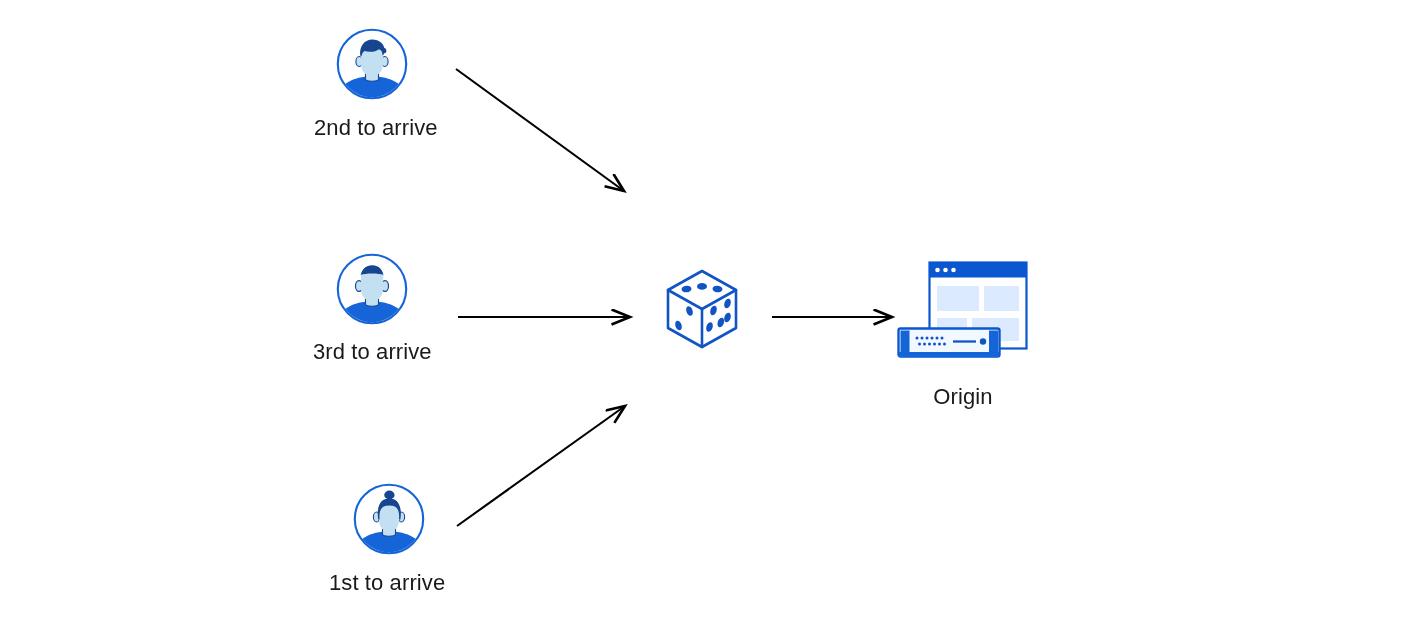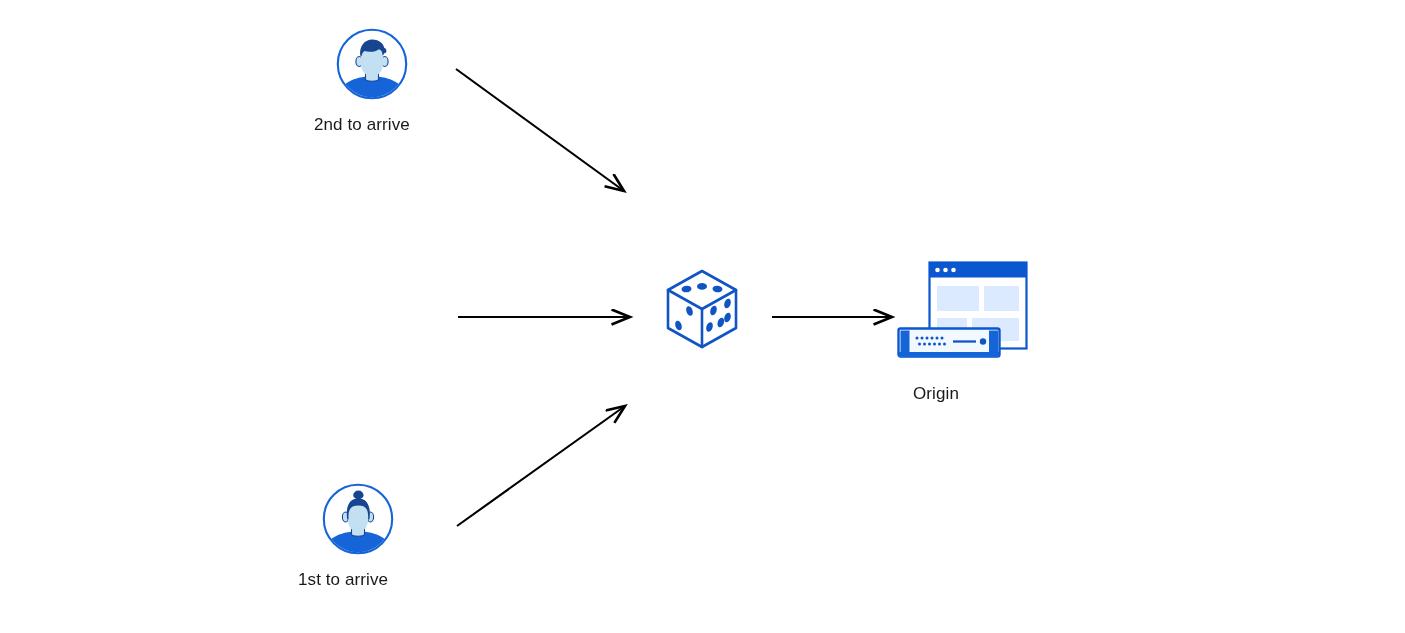--- a/index.html
+++ b/index.html
@@ -15,23 +15,23 @@
     width: 1405px;
     height: 633px;
     background: #ffffff;
     overflow: hidden;
   }
   .node {
     position: absolute;
   }
   .node-label {
     position: absolute;
-    text-align: left;
+    text-align: center;
     font-family: "Liberation Sans", sans-serif;
-    font-size: 17px;
+    font-size: 22px;
     color: #1a1a1a;
     white-space: nowrap;
     letter-spacing: 0.1px;
   }
   .arrow-layer {
     position: absolute;
     left: 0;
     top: 0;
     width: 1405px;
     height: 633px;
@@ -79,22 +79,42 @@
 
         <path d="M25 24 C25 17.5 30 14 36 14 C42 14 47 17.5 47 24 L47 36 C47 43.5 42.2 48 36 48 C29.8 48 25 43.5 25 36 Z" fill="#c3e0f2"></path>
 
         <path d="M24.2 27.5 C23.2 18 28.6 11.4 36.3 11.4 C43.2 11.4 48.6 15.6 48.6 22.4 C48.6 25.2 47.6 26.8 46.6 27.6 C46.4 24.2 45.6 22.2 43.2 21.2 C40.0 23.6 33.6 24.6 28.4 23.0 C27.0 24.2 25.8 25.6 25.6 28.2 Z" fill="#17458f"></path>
         <path d="M46.0 20.0 C48.6 19.0 50.4 20.6 50.4 22.8 C50.4 24.0 49.8 25.2 48.6 25.6 Z" fill="#17458f"></path>
       </g>
     </svg>
     <div class="node-label" style="left:-22px; top:87px; width:116px;">2nd to arrive</div>
   </div>
 
-
-  <div class="node" style="left:322px; top:483px; width:72px; height:72px;">
+  <div class="node" style="left:336px; top:253px; width:72px; height:72px;">
+    <svg class="icon-svg" width="72" height="72" viewBox="0 0 72 72">
+      <defs>
+          <clipPath id="clipB">
+            <circle cx="36" cy="36" r="33.2"></circle>
+          </clipPath>
+        </defs>
+      <circle cx="36" cy="36" r="34.2" fill="#ffffff" stroke="#1565d8" stroke-width="2.1"></circle>
+      <g clip-path="url(#clipB)">
+        <path d="M2 72 C2 56.5 16 48.5 36 48.5 C56 48.5 70 56.5 70 72 Z" fill="#1565d8"></path>
+        <path d="M29.5 38 L29.5 51 C29.5 54 42.5 54 42.5 51 L42.5 38 Z" fill="#c3e0f2" stroke="#17458f" stroke-width="1.1"></path>
+        <ellipse cx="23.0" cy="33.0" rx="3.5" ry="5.4" fill="#c3e0f2" stroke="#17458f" stroke-width="1.2"></ellipse>
+        <ellipse cx="49.0" cy="33.0" rx="3.5" ry="5.4" fill="#c3e0f2" stroke="#17458f" stroke-width="1.2"></ellipse>
+        <path d="M25 24 C25 17.5 30 14 36 14 C42 14 47 17.5 47 24 L47 36 C47 43.5 42.2 48 36 48 C29.8 48 25 43.5 25 36 Z" fill="#c3e0f2"></path>
+
+        <path d="M24.6 26.2 C24.0 17.4 29.2 12.2 36.2 12.2 C43.2 12.2 48.2 17.4 47.6 26.2 L47.6 22.0 C43.0 20.0 29.4 20.0 24.6 22.0 Z" fill="#17458f"></path>
+      </g>
+    </svg>
+    <div class="node-label" style="left:-23px; top:86px; width:116px;">3rd to arrive</div>
+  </div>
+
+  <div class="node" style="left:353px; top:483px; width:72px; height:72px;">
     <svg class="icon-svg" width="72" height="72" viewBox="0 0 72 72">
       <defs>
           <clipPath id="clipC">
             <circle cx="36" cy="36" r="33.2"></circle>
           </clipPath>
         </defs>
       <circle cx="36" cy="36" r="34.2" fill="#ffffff" stroke="#1565d8" stroke-width="2.1"></circle>
       <g clip-path="url(#clipC)">
         <path d="M2 72 C2 56.5 16 48.5 36 48.5 C56 48.5 70 56.5 70 72 Z" fill="#1565d8"></path>
         <path d="M29.5 38 L29.5 51 C29.5 54 42.5 54 42.5 51 L42.5 38 Z" fill="#c3e0f2" stroke="#17458f" stroke-width="1.1"></path>

